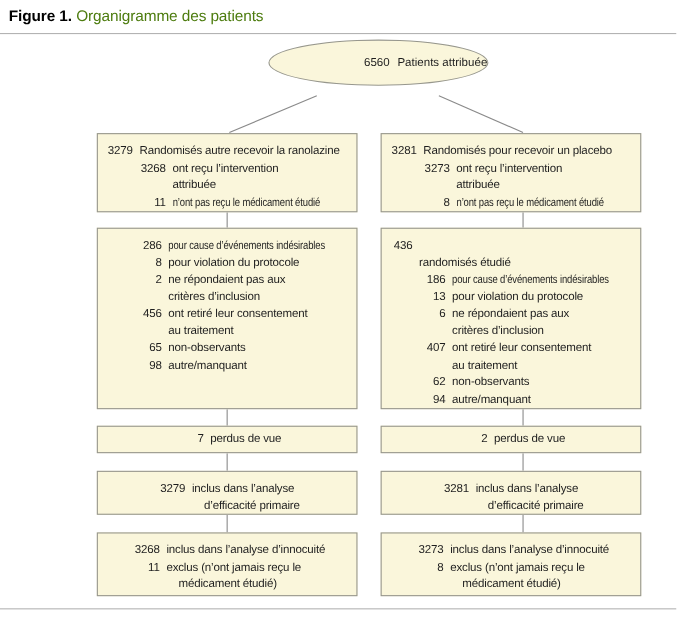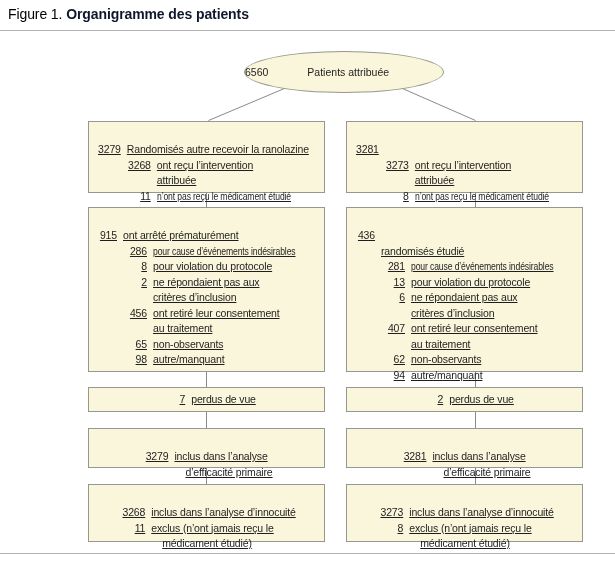--- a/index.html
+++ b/index.html
@@ -10,48 +10,48 @@
     --text:#1e1e1e;
   }
   html,body{margin:0;padding:0;background:#ffffff;}
   #page{
     position:relative;width:615px;height:569px;overflow:hidden;
     font-family:"Liberation Sans","DejaVu Sans",sans-serif;
     color:var(--text);
   }
   
   #figtitle{position:absolute;left:8px;top:6px;font-size:14px;letter-spacing:-0.1px;}
-  #figtitle .lbl{font-weight:400;color:#000;}
-  #figtitle .ttl{font-weight:700;color:#0f172a;}
+  #figtitle .lbl{font-weight:700;color:#000;}
+  #figtitle .ttl{font-weight:400;color:#4d7c0f;}
   .rule{position:absolute;left:0;right:0;border-top:1px solid var(--rule);height:0;}
   #rule-top{top:30px;}
   #rule-bottom{top:553px;}
   
   #connectors{position:absolute;left:0;top:0;pointer-events:none;}
   
   #root-node{
-    position:absolute;left:244px;top:51px;width:200px;height:42px;
+    position:absolute;left:244px;top:36px;width:200px;height:42px;
     background:var(--box-fill);border:1px solid var(--box-border);
-    border-radius:50%;display:flex;align-items:center;justify-content:flex-start;
-    font-size:10.5px;white-space:nowrap;box-sizing:border-box;gap:32px;
+    border-radius:50%;display:flex;align-items:center;justify-content:flex-end;
+    font-size:10.5px;white-space:nowrap;box-sizing:border-box;
   }
   #root-node .num{margin-right:7px;}
   
   .node{
     position:absolute;width:237px;box-sizing:border-box;
     background:var(--box-fill);border:1px solid var(--box-border);
     font-size:10.5px;letter-spacing:-0.15px;
   }
   .left{left:88px;}  .right{left:346px;}
   .r1{top:121px;height:72px;}
   .r2{top:207px;height:165px;}
   .r3{top:387px;height:25px;display:flex;align-items:center;justify-content:center;}
   .r4{top:428px;height:40px;}
   .r5{top:484px;height:58px;}
-  .inner{width:fit-content;margin:16px auto;padding:4px 0;text-decoration:underline;}
+  .inner{width:fit-content;margin:4px auto;padding:4px 0;}
   .r3 .inner{padding:0;}
   .line{display:flex;white-space:nowrap;line-height:15.5px;}
   .num{flex:none;text-align:right;margin-right:6px;}
   .w0{width:28px;}
   .w1{width:58px;}
   .txt.sm{transform:scaleX(0.82);transform-origin:0 50%;}
   .txt.ind1{padding-left:11px;}
 </style>
 </head>
 <body>
@@ -101,24 +101,20 @@
           </div>
           <div class="line">
             <span class="num w1">11</span>
             <span class="txt sm">n’ont pas reçu le médicament étudié</span>
           </div>
         </div>
       </div>
       <div class="node r2 left">
         <div class="inner">
           <div class="line">
-            <span class="num w0">915</span>
-            <span class="txt">ont arrêté prématurément</span>
-          </div>
-          <div class="line">
             <span class="num w0"></span>
           </div>
           <div class="line">
             <span class="num w1">286</span>
             <span class="txt sm">pour cause d’événements indésirables</span>
           </div>
           <div class="line">
             <span class="num w1">8</span>
             <span class="txt">pour violation du protocole</span>
           </div>
@@ -183,20 +179,21 @@
             <span class="txt ind1">médicament étudié)</span>
           </div>
         </div>
       </div>
     </div>
   <div id="col-right">
       <div class="node r1 right">
         <div class="inner">
           <div class="line">
             <span class="num w0">3281</span>
+            <span class="txt">Randomisés pour recevoir un placebo</span>
           </div>
           <div class="line">
             <span class="num w1">3273</span>
             <span class="txt">ont reçu l’intervention</span>
           </div>
           <div class="line">
             <span class="num w1"></span>
             <span class="txt">attribuée</span>
           </div>
           <div class="line">
@@ -208,21 +205,21 @@
       <div class="node r2 right">
         <div class="inner">
           <div class="line">
             <span class="num w0">436</span>
           </div>
           <div class="line">
             <span class="num w0"></span>
             <span class="txt">randomisés étudié</span>
           </div>
           <div class="line">
-            <span class="num w1">281</span>
+            <span class="num w1">186</span>
             <span class="txt sm">pour cause d’événements indésirables</span>
           </div>
           <div class="line">
             <span class="num w1">13</span>
             <span class="txt">pour violation du protocole</span>
           </div>
           <div class="line">
             <span class="num w1">6</span>
             <span class="txt">ne répondaient pas aux</span>
           </div>

